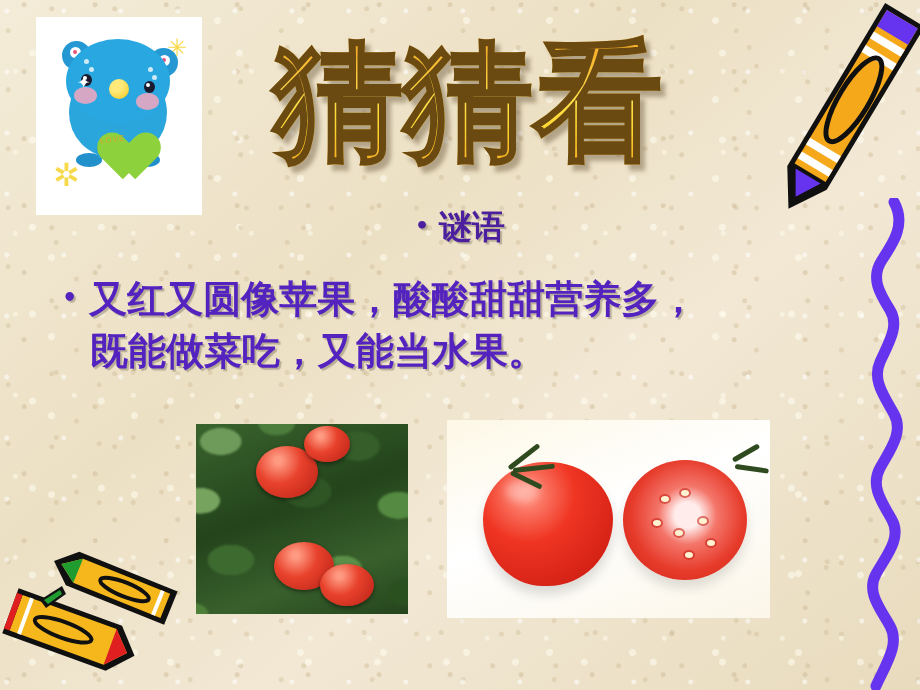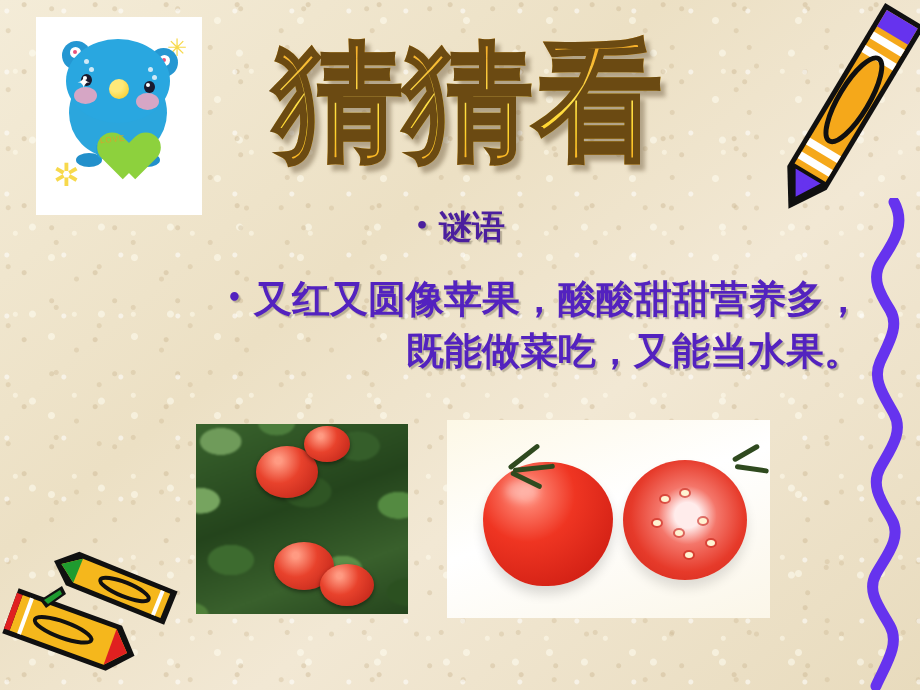--- a/index.html
+++ b/index.html
@@ -235,28 +235,27 @@
     position: absolute;
     left: 62px;
     top: 272px;
     width: 800px;
     font-family: "DejaVu Sans", sans-serif;
     font-weight: bold;
     font-size: 38px;
     line-height: 52px;
     color: #5322bf;
     text-shadow: 2px 2px 1px rgba(120,110,90,0.45);
-    text-align: right;
   }
   #riddle-body .bullet {
     font-size: 24px;
     vertical-align: 6px;
     margin-right: 12px;
   }
-  #riddle-body .line2 { display: block; margin-left: 40px; }
+  #riddle-body .line2 { display: block; margin-left: 28px; }
 
   
   #photo-vine {
     position: absolute;
     left: 196px; top: 424px;
     width: 212px; height: 190px;
     overflow: hidden;
     background: #1e3f17;
   }
   #photo-vine .leaves {

